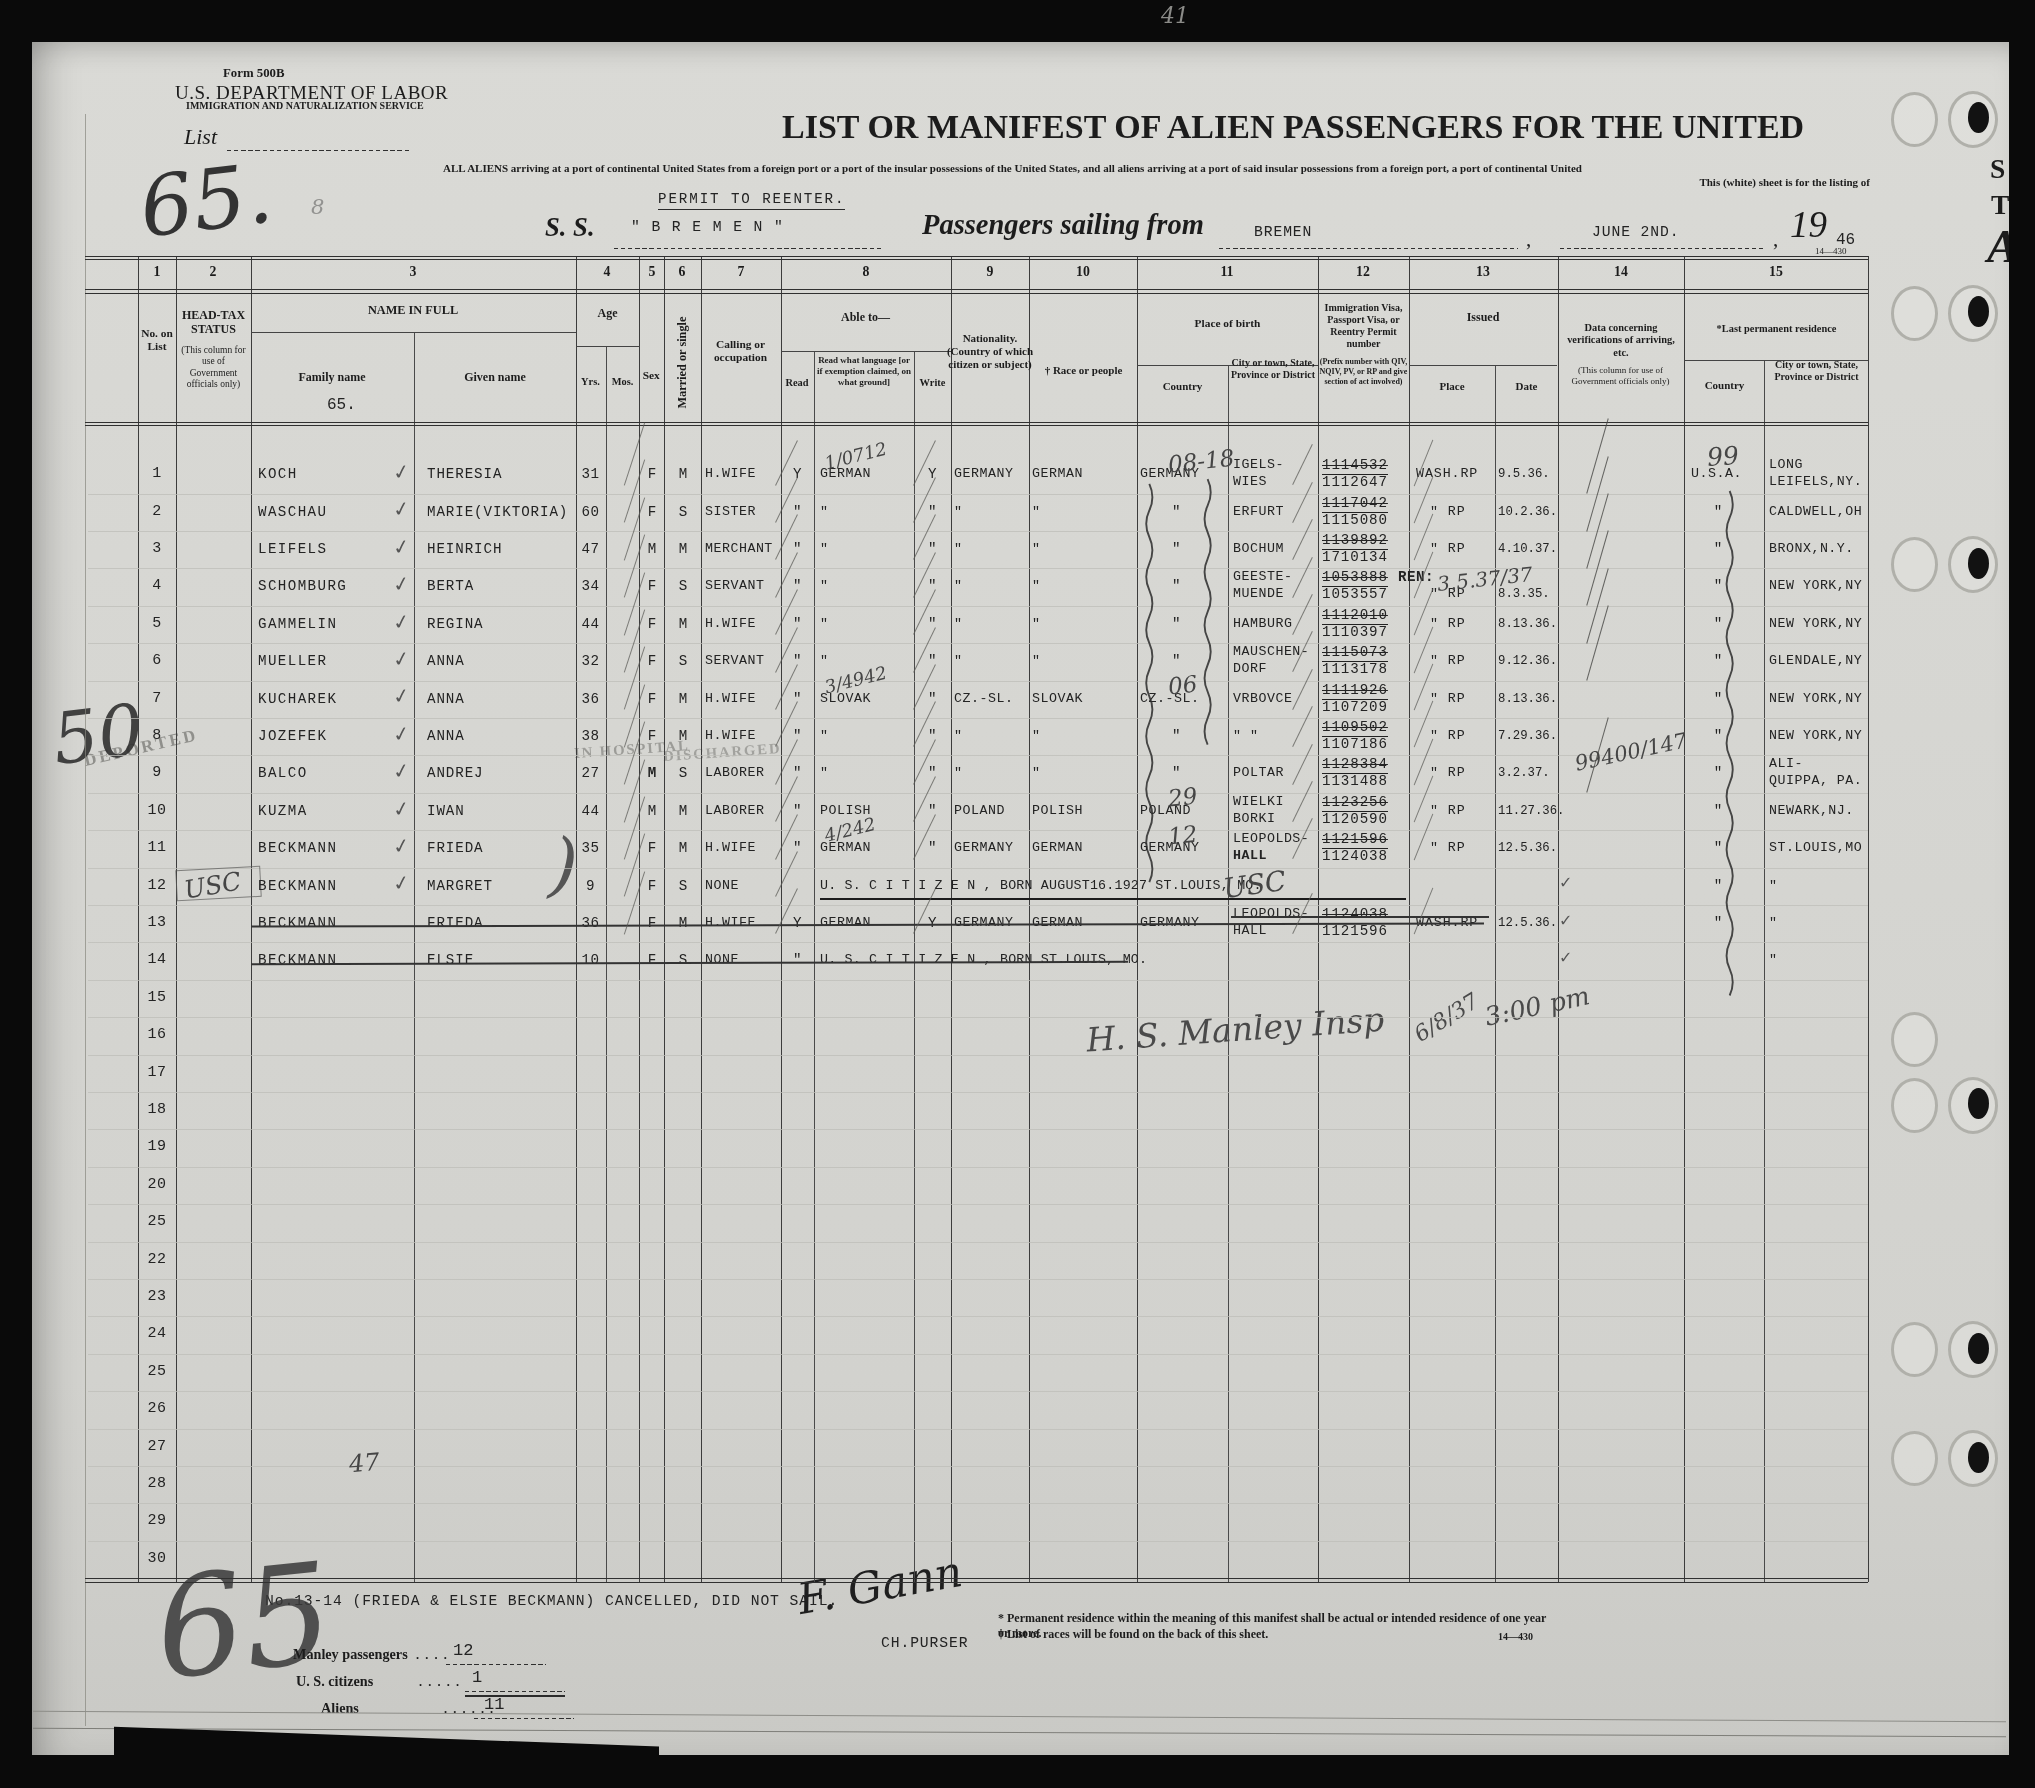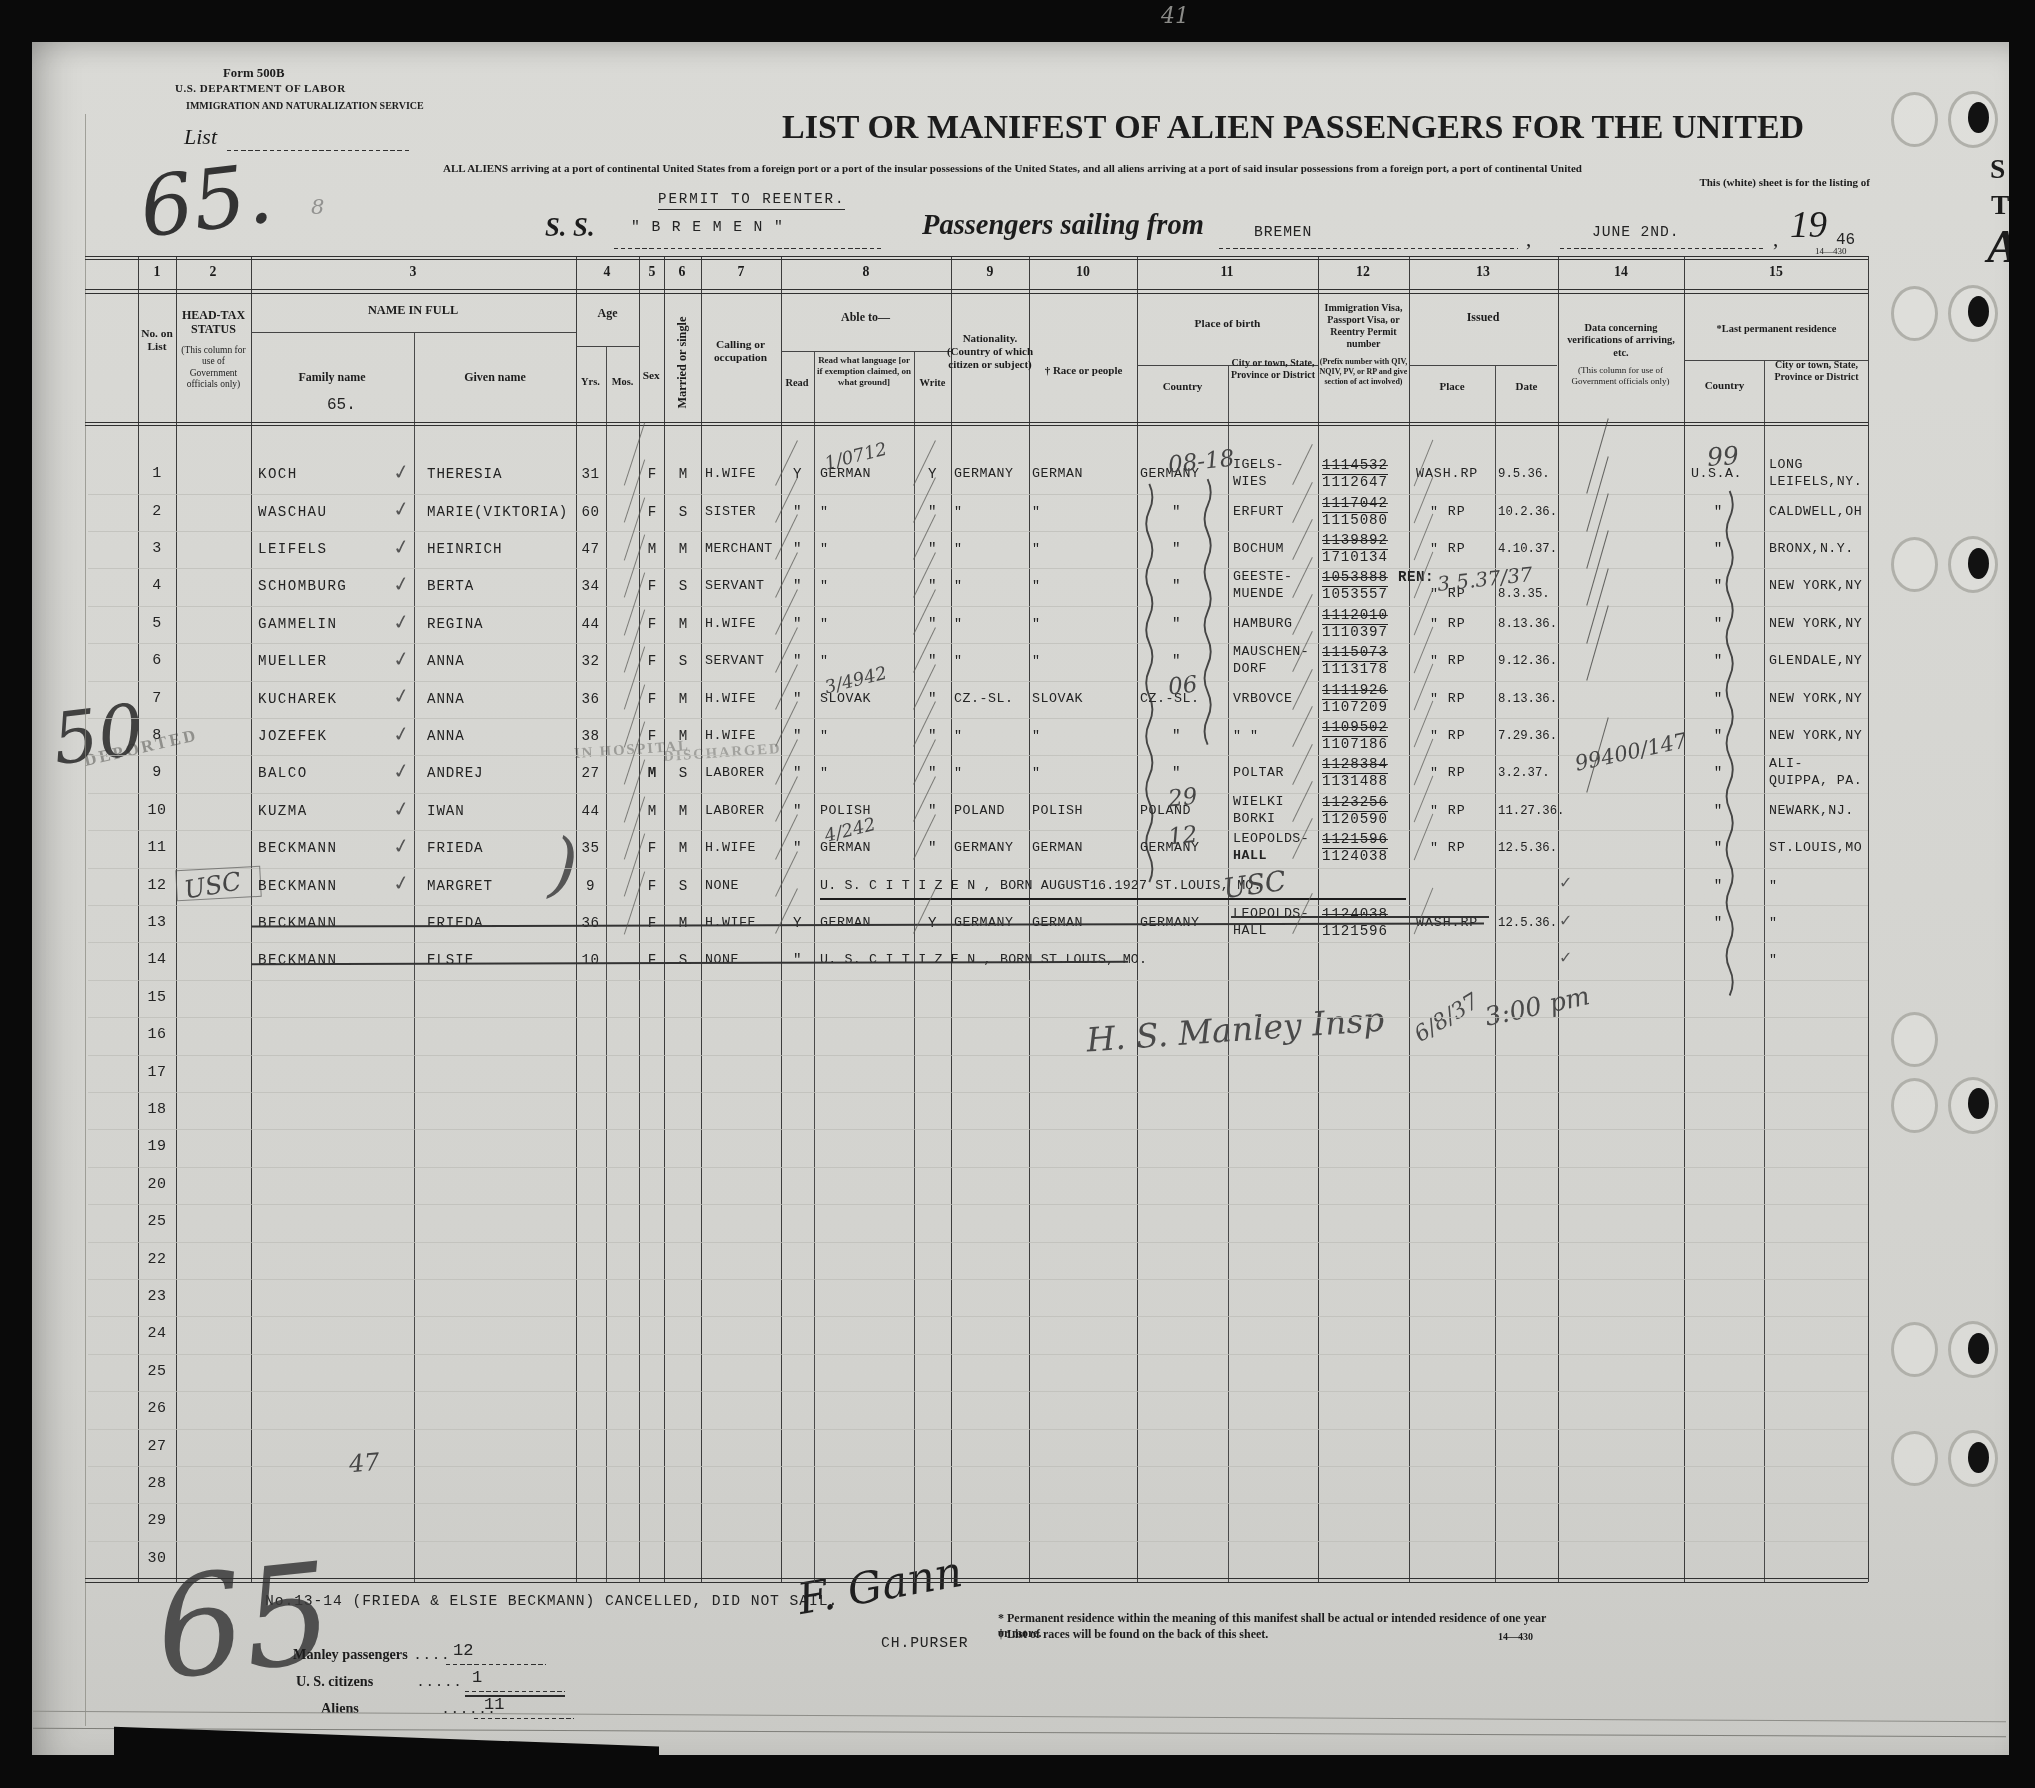--- a/index.html
+++ b/index.html
@@ -16,21 +16,21 @@
   .hole{position:absolute;border:3.3px solid #b0b0aa;border-radius:50%;background:rgba(228,228,224,.5);}
   .holedark{position:absolute;border-radius:50%;background:#121212;}
   .edge{position:absolute;background:#0a0a0a;}
 </style>
 </head>
 <body>
 
 <div id="paper"></div>
 
 <div class="p" style="left:223px;top:66px;font-size:12.8px;font-weight:700;">Form 500B</div>
-<div class="p" style="left:175px;top:82px;font-size:11px;font-weight:700;letter-spacing:0.5px;">U.S. DEPARTMENT OF LABOR</div>
+<div class="p" style="left:175px;top:82px;font-size:19px;font-weight:400;letter-spacing:0.5px;">U.S. DEPARTMENT OF LABOR</div>
 <div class="p" style="left:186px;top:100px;font-size:10px;font-weight:700;">IMMIGRATION AND NATURALIZATION SERVICE</div>
 <div class="p" style="left:184px;top:124px;font-size:22px;font-style:italic;">List</div>
 <div class="dot" style="left:227px;top:150px;width:185px;"></div>
 <div class="hw" style="left:140px;top:152px;font-size:83px;transform:rotate(-7deg);color:#333;">65.</div>
 <div class="hw" style="left:311px;top:195px;font-size:21px;opacity:.45;">8</div>
 <div class="p" style="left:782px;top:108px;width:1095px;font-size:34px;font-weight:700;letter-spacing:0px;white-space:nowrap;">LIST OR MANIFEST OF ALIEN PASSENGERS FOR THE UNITED</div>
 <div class="p" style="left:443px;top:162px;width:1430px;font-size:11px;font-weight:700;text-align:justify;line-height:12.8px;">ALL ALIENS arriving at a port of continental United States from a foreign port or a port of the insular possessions of the United States, and all aliens arriving at a port of said insular possessions from a foreign port, a port of continental United</div>
 <div class="p" style="left:1299px;top:176px;width:571px;font-size:11px;font-weight:700;text-align:right;">This (white) sheet is for the listing of</div>
 <div class="t" style="left:658px;top:191px;font-size:14.2px;letter-spacing:1.9px;border-bottom:1.4px solid #2a2a2a;padding-bottom:1.9px;">PERMIT TO REENTER.</div>
 <div class="p" style="left:545px;top:212px;font-size:26.6px;font-style:italic;font-weight:700;">S. S.</div>

